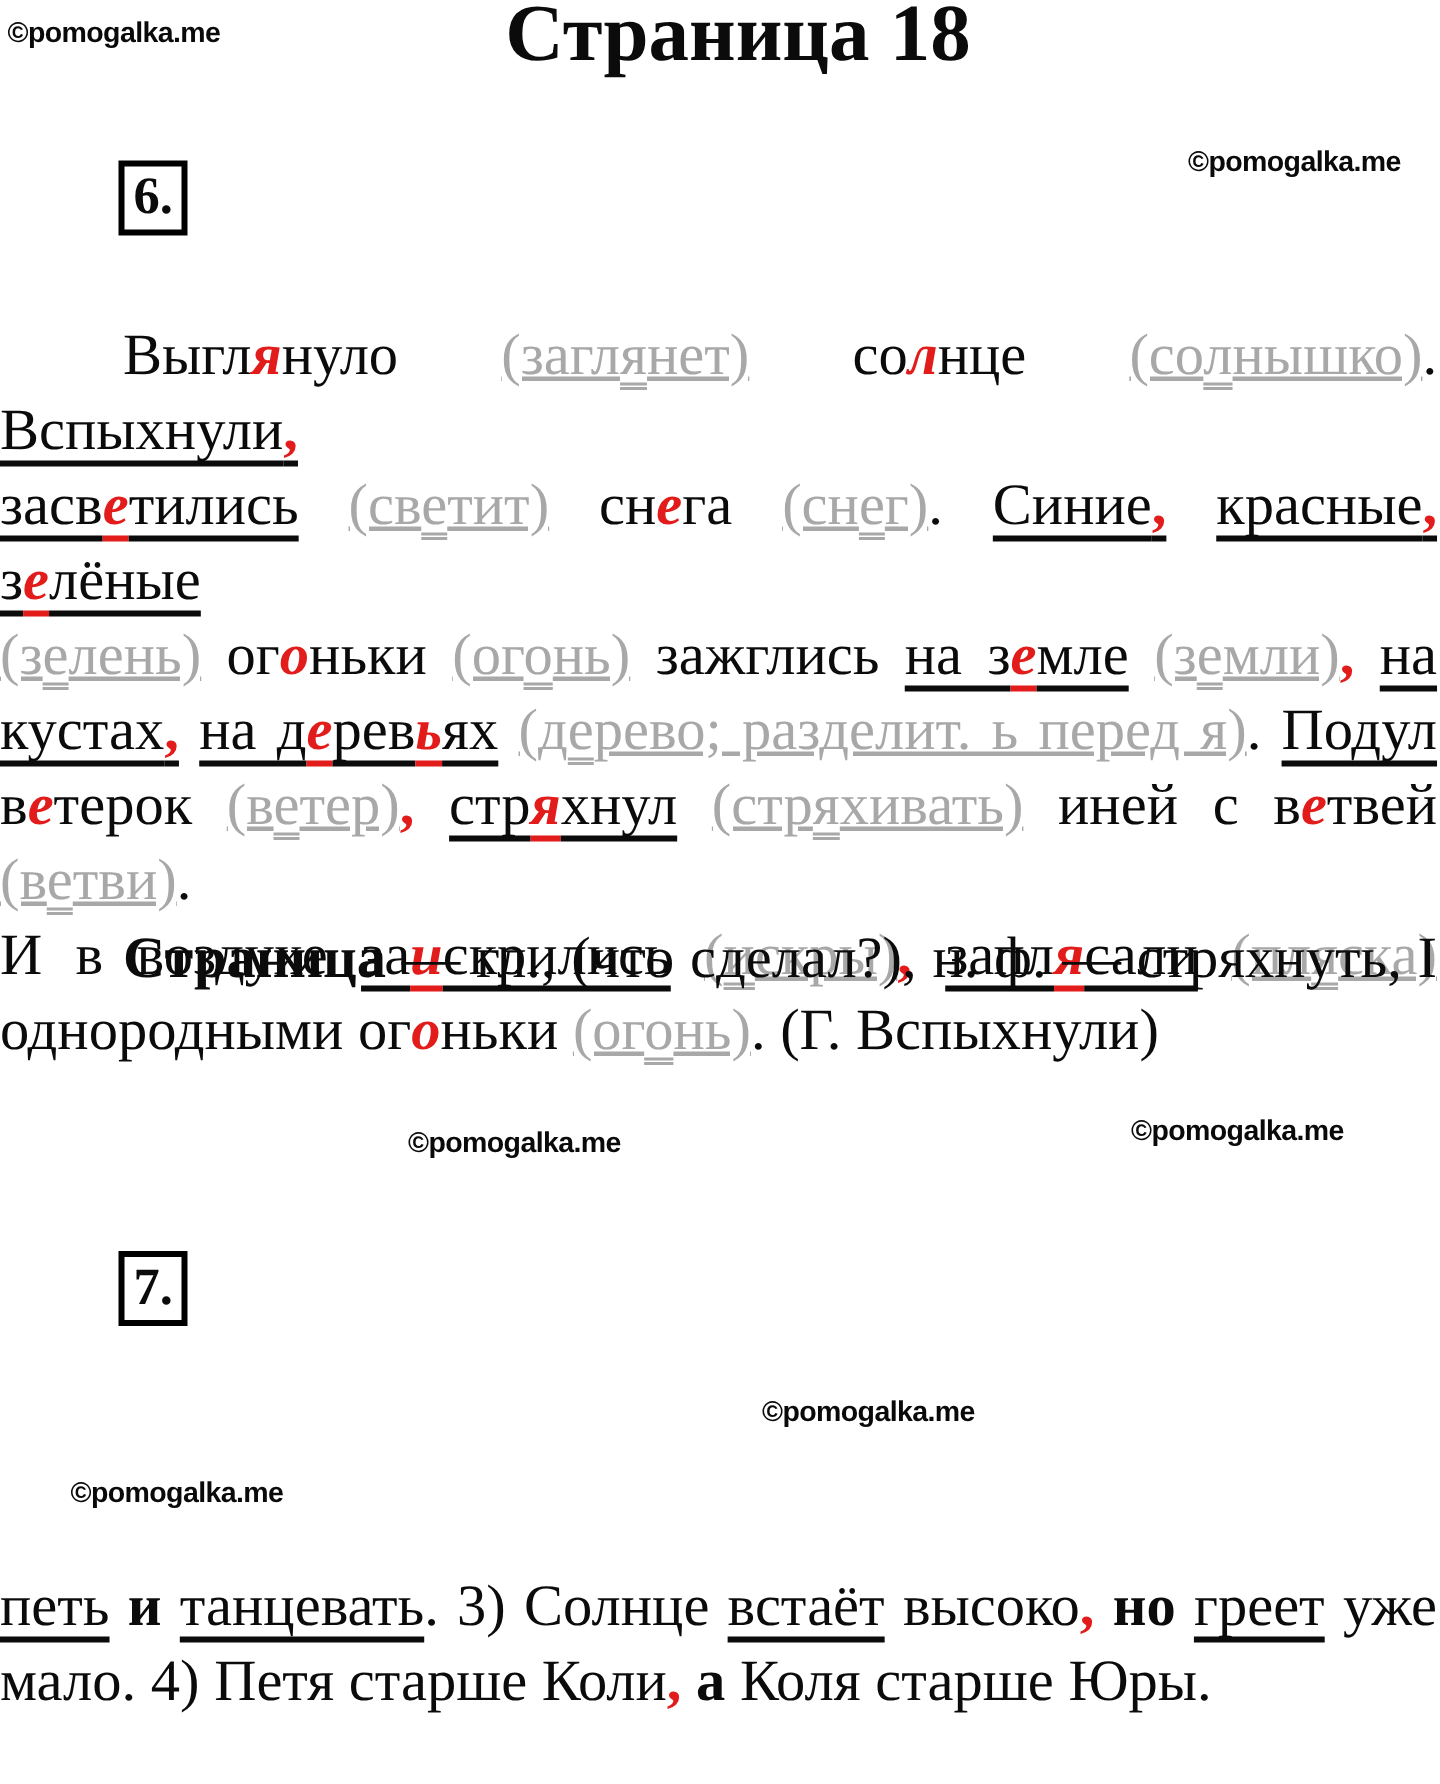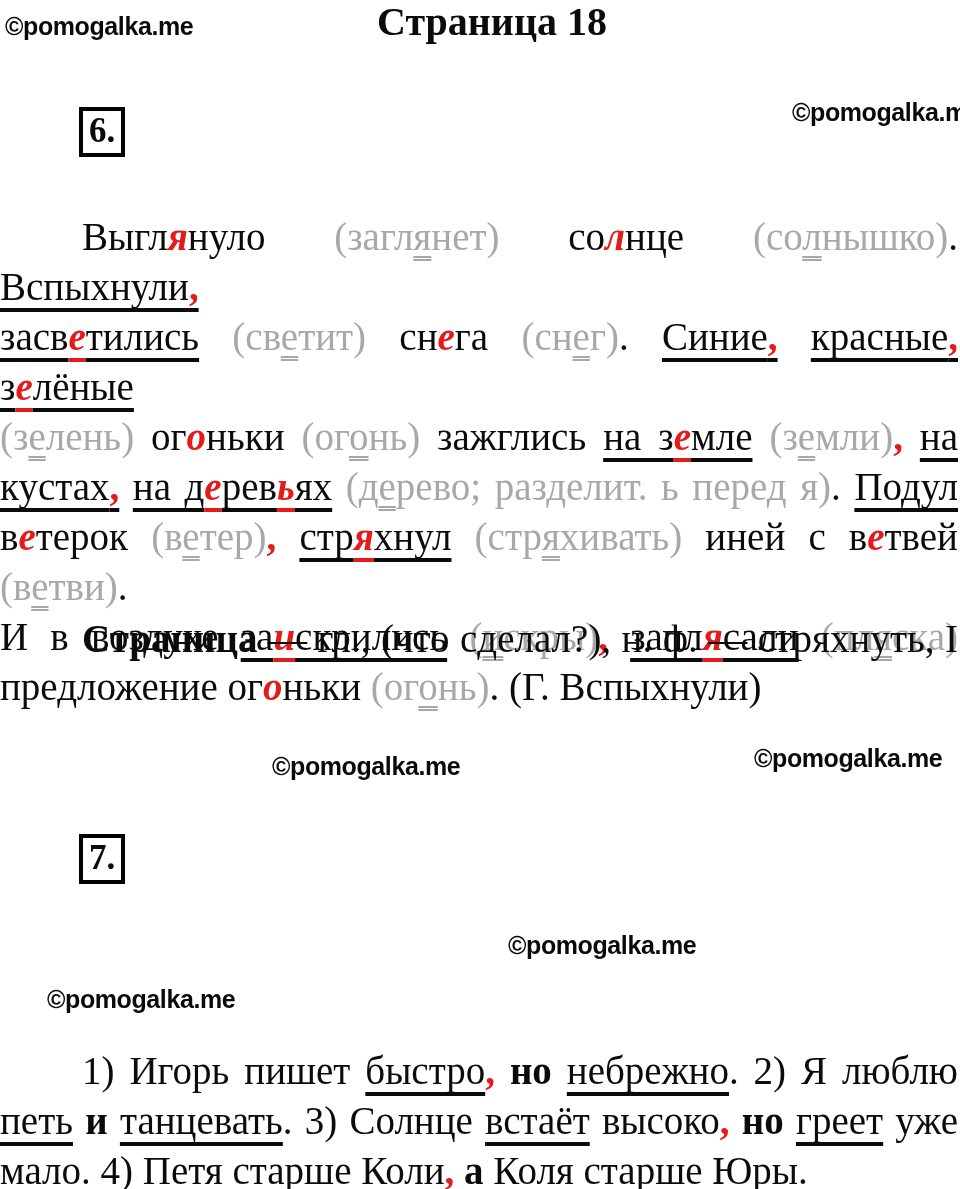--- a/index.html
+++ b/index.html
@@ -2,46 +2,46 @@
 <html><head>
 <meta charset="utf-8">
 <style>
   html,body { margin:0; padding:0; background:#fff; }
   .page {
     position:relative; width:960px; height:1189px; background:#ffffff;
     font-family:"Liberation Serif", serif; color:#0b0b0b; overflow:hidden;
   }
   .wm {
     position:absolute; font-family:"Liberation Sans", sans-serif;
-    font-weight:700; font-size:25px; color:#0a0a0a; letter-spacing:-0.4px;
+    font-weight:700; font-size:19px; color:#0a0a0a; letter-spacing:-0.4px;
     white-space:nowrap;
   }
   .title {
     position:absolute; top:0; left:0; right:0; text-align:center;
-    font-size:40px; font-weight:700; line-height:44px;padding-left:24px;
+    font-size:54px; font-weight:700; line-height:44px;padding-left:24px;
   }
   .numbox {
     position:absolute; border:4px solid #000; padding:0 6px 2px 6px;
     font-size:35px; font-weight:700; line-height:40px; background:#fff;
   }
   .textblock { position:absolute; left:0; width:958px; font-size:39px; line-height:50px; }
   .line { text-align:justify; text-align-last:justify; }
   .line.last { text-align:left; text-align-last:auto; }
   .line.ind { text-indent:82px; }
 
   .s-u, .s-ur, .s-urc {
     text-decoration-line:underline; text-decoration-thickness:3.5px;
     text-underline-offset:8px;
   }
   .s-u   { text-decoration-color:#0b0b0b; }
   .s-ur  { color:var(--red); font-weight:700; font-style:italic; text-decoration-color:var(--red); }
   .s-urc { color:var(--red); font-weight:700; text-decoration-color:#0b0b0b; }
   .s-r   { color:var(--red); font-weight:700; font-style:italic; }
   .s-rc  { color:var(--red); font-weight:700; }
-  .s-g   { color:var(--gray); }
+  .s-g   { color:var(--gray);text-decoration:underline; }
   .s-gc  {
     color:var(--gray); text-decoration-line:underline; text-decoration-style:double;
     text-decoration-thickness:2px; text-underline-offset:6px; text-decoration-color:var(--gray);
   }
   .s-b   { font-weight:700; }
   :root { --red:#e21b1b; --gray:#a8a8a8; }
 </style>
 </head>
 <body>
 
@@ -53,35 +53,34 @@
 
   <div class="numbox" style="left:79px; top:107px;">6.</div>
 
   <div class="textblock" style="top:212px;">
       <div class="line ind"><span class="s-p">Выгл</span><span class="s-r">я</span><span class="s-p">нуло </span><span class="s-g">(загл</span><span class="s-gc">я</span><span class="s-g">нет)</span><span class="s-p"> со</span><span class="s-r">л</span><span class="s-p">нце </span><span class="s-g">(со</span><span class="s-gc">л</span><span class="s-g">нышко)</span><span class="s-p">. </span><span class="s-u">Вспыхнули</span><span class="s-urc">,</span></div>
       <div class="line"><span class="s-u">засв</span><span class="s-ur">е</span><span class="s-u">тились</span><span class="s-p"> </span><span class="s-g">(св</span><span class="s-gc">е</span><span class="s-g">тит)</span><span class="s-p"> сн</span><span class="s-r">е</span><span class="s-p">га </span><span class="s-g">(сн</span><span class="s-gc">е</span><span class="s-g">г)</span><span class="s-p">. </span><span class="s-u">Синие</span><span class="s-urc">,</span><span class="s-p"> </span><span class="s-u">красные</span><span class="s-urc">,</span><span class="s-p"> </span><span class="s-u">з</span><span class="s-ur">е</span><span class="s-u">лёные</span></div>
       <div class="line"><span class="s-g">(з</span><span class="s-gc">е</span><span class="s-g">лень)</span><span class="s-p"> ог</span><span class="s-r">о</span><span class="s-p">ньки </span><span class="s-g">(ог</span><span class="s-gc">о</span><span class="s-g">нь)</span><span class="s-p"> зажглись </span><span class="s-u">на з</span><span class="s-ur">е</span><span class="s-u">мле</span><span class="s-p"> </span><span class="s-g">(з</span><span class="s-gc">е</span><span class="s-g">мли)</span><span class="s-rc">,</span><span class="s-p"> </span><span class="s-u">на</span></div>
       <div class="line"><span class="s-u">кустах</span><span class="s-urc">,</span><span class="s-p"> </span><span class="s-u">на д</span><span class="s-ur">е</span><span class="s-u">рев</span><span class="s-ur">ь</span><span class="s-u">ях</span><span class="s-p"> </span><span class="s-g">(д</span><span class="s-gc">е</span><span class="s-g">рево; разделит. ь перед я)</span><span class="s-p">. </span><span class="s-u">Подул</span></div>
       <div class="line"><span class="s-p">в</span><span class="s-r">е</span><span class="s-p">терок </span><span class="s-g">(в</span><span class="s-gc">е</span><span class="s-g">тер)</span><span class="s-rc">,</span><span class="s-p"> </span><span class="s-u">стр</span><span class="s-ur">я</span><span class="s-u">хнул</span><span class="s-p"> </span><span class="s-g">(стр</span><span class="s-gc">я</span><span class="s-g">хивать)</span><span class="s-p"> иней с в</span><span class="s-r">е</span><span class="s-p">твей </span><span class="s-g">(в</span><span class="s-gc">е</span><span class="s-g">тви)</span><span class="s-p">.</span></div>
       <div class="line"><span class="s-p">И в воздухе </span><span class="s-u">за</span><span class="s-ur">и</span><span class="s-u">скрились</span><span class="s-p"> </span><span class="s-g">(</span><span class="s-gc">и</span><span class="s-g">скры)</span><span class="s-rc">,</span><span class="s-p"> </span><span class="s-u">запл</span><span class="s-ur">я</span><span class="s-u">сали</span><span class="s-p"> </span><span class="s-g">(пл</span><span class="s-gc">я</span><span class="s-g">ска)</span></div>
-      <div class="line last"><span class="s-p">предложение ог</span><span class="s-r">о</span><span class="s-p">ньки </span><span class="s-g">(ог</span><span class="s-gc">о</span><span class="s-g">нь)</span><span class="s-p">. (Г. Вспыхнули)</span></div>
+      <div class="line last"><span class="s-p">однородными ог</span><span class="s-r">о</span><span class="s-p">ньки </span><span class="s-g">(ог</span><span class="s-gc">о</span><span class="s-g">нь)</span><span class="s-p">. (Г. Вспыхнули)</span></div>
     </div>
   <div class="textblock" style="top:614px;">
       <div class="line ind"><span class="s-b">Страница</span><span class="s-p"> — гл., (что сделал?), н. ф. — стряхнуть, I</span></div>
     </div>
 
   <div class="wm" style="left:272px; top:752px;">©pomogalka.me</div>
   <div class="wm" style="left:754px; top:744px;">©pomogalka.me</div>
 
   <div class="numbox" style="left:79px; top:834px;">7.</div>
 
   <div class="wm" style="left:508px; top:931px;">©pomogalka.me</div>
 
 
   <div class="wm" style="left:47px; top:985px; z-index:2;">©pomogalka.me</div>
 
   <div class="textblock" style="top:1046px;">
-      <div class="line ind"><span class="s-p">1) Игорь пишет </span><span class="s-u">быстро</span><span class="s-rc">,</span><span class="s-p"> </span><span class="s-b">но</span><span class="s-p"> </span><span class="s-u">небрежно</span><span class="s-p">. 2) Я люблю</span></div>
       <div class="line"><span class="s-u">петь</span><span class="s-p"> </span><span class="s-b">и</span><span class="s-p"> </span><span class="s-u">танцевать</span><span class="s-p">. 3) Солнце </span><span class="s-u">встаёт</span><span class="s-p"> высоко</span><span class="s-rc">,</span><span class="s-p"> </span><span class="s-b">но</span><span class="s-p"> </span><span class="s-u">греет</span><span class="s-p"> уже</span></div>
       <div class="line last"><span class="s-p">мало. 4) Петя старше Коли</span><span class="s-rc">,</span><span class="s-p"> </span><span class="s-b">а</span><span class="s-p"> Коля старше Юры.</span></div>
     </div>
 
 </div>
 
 </body></html>

